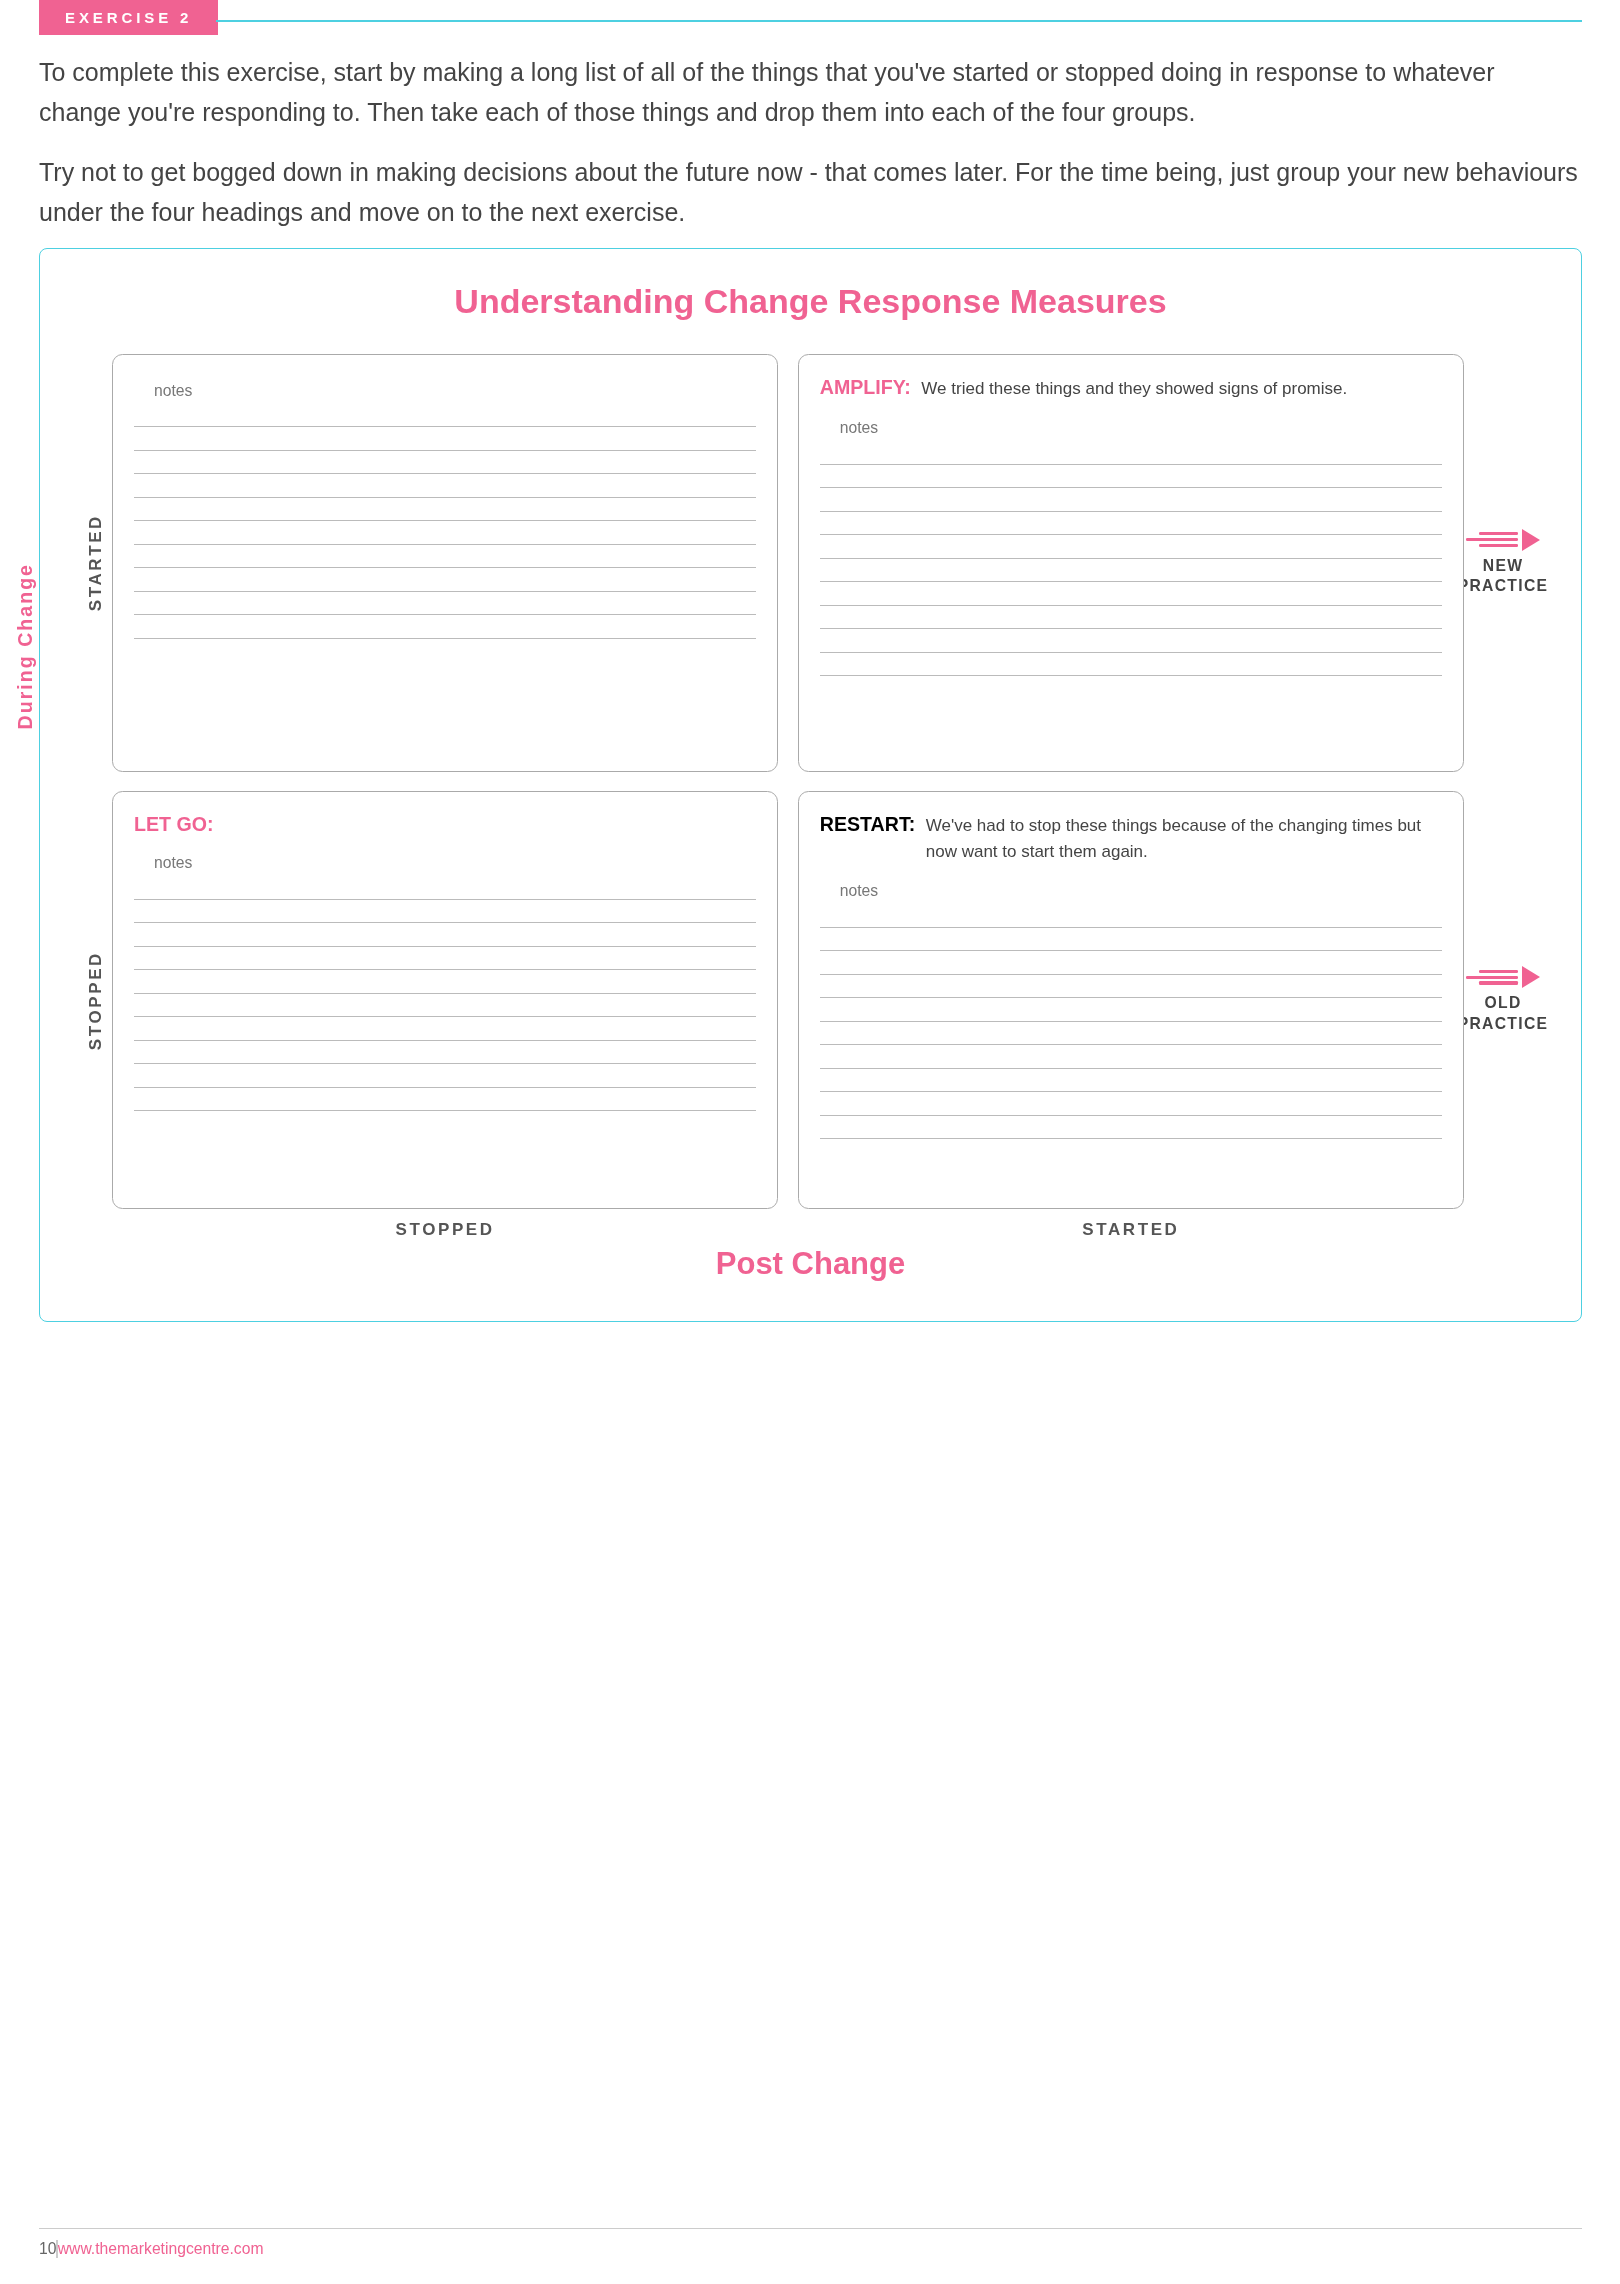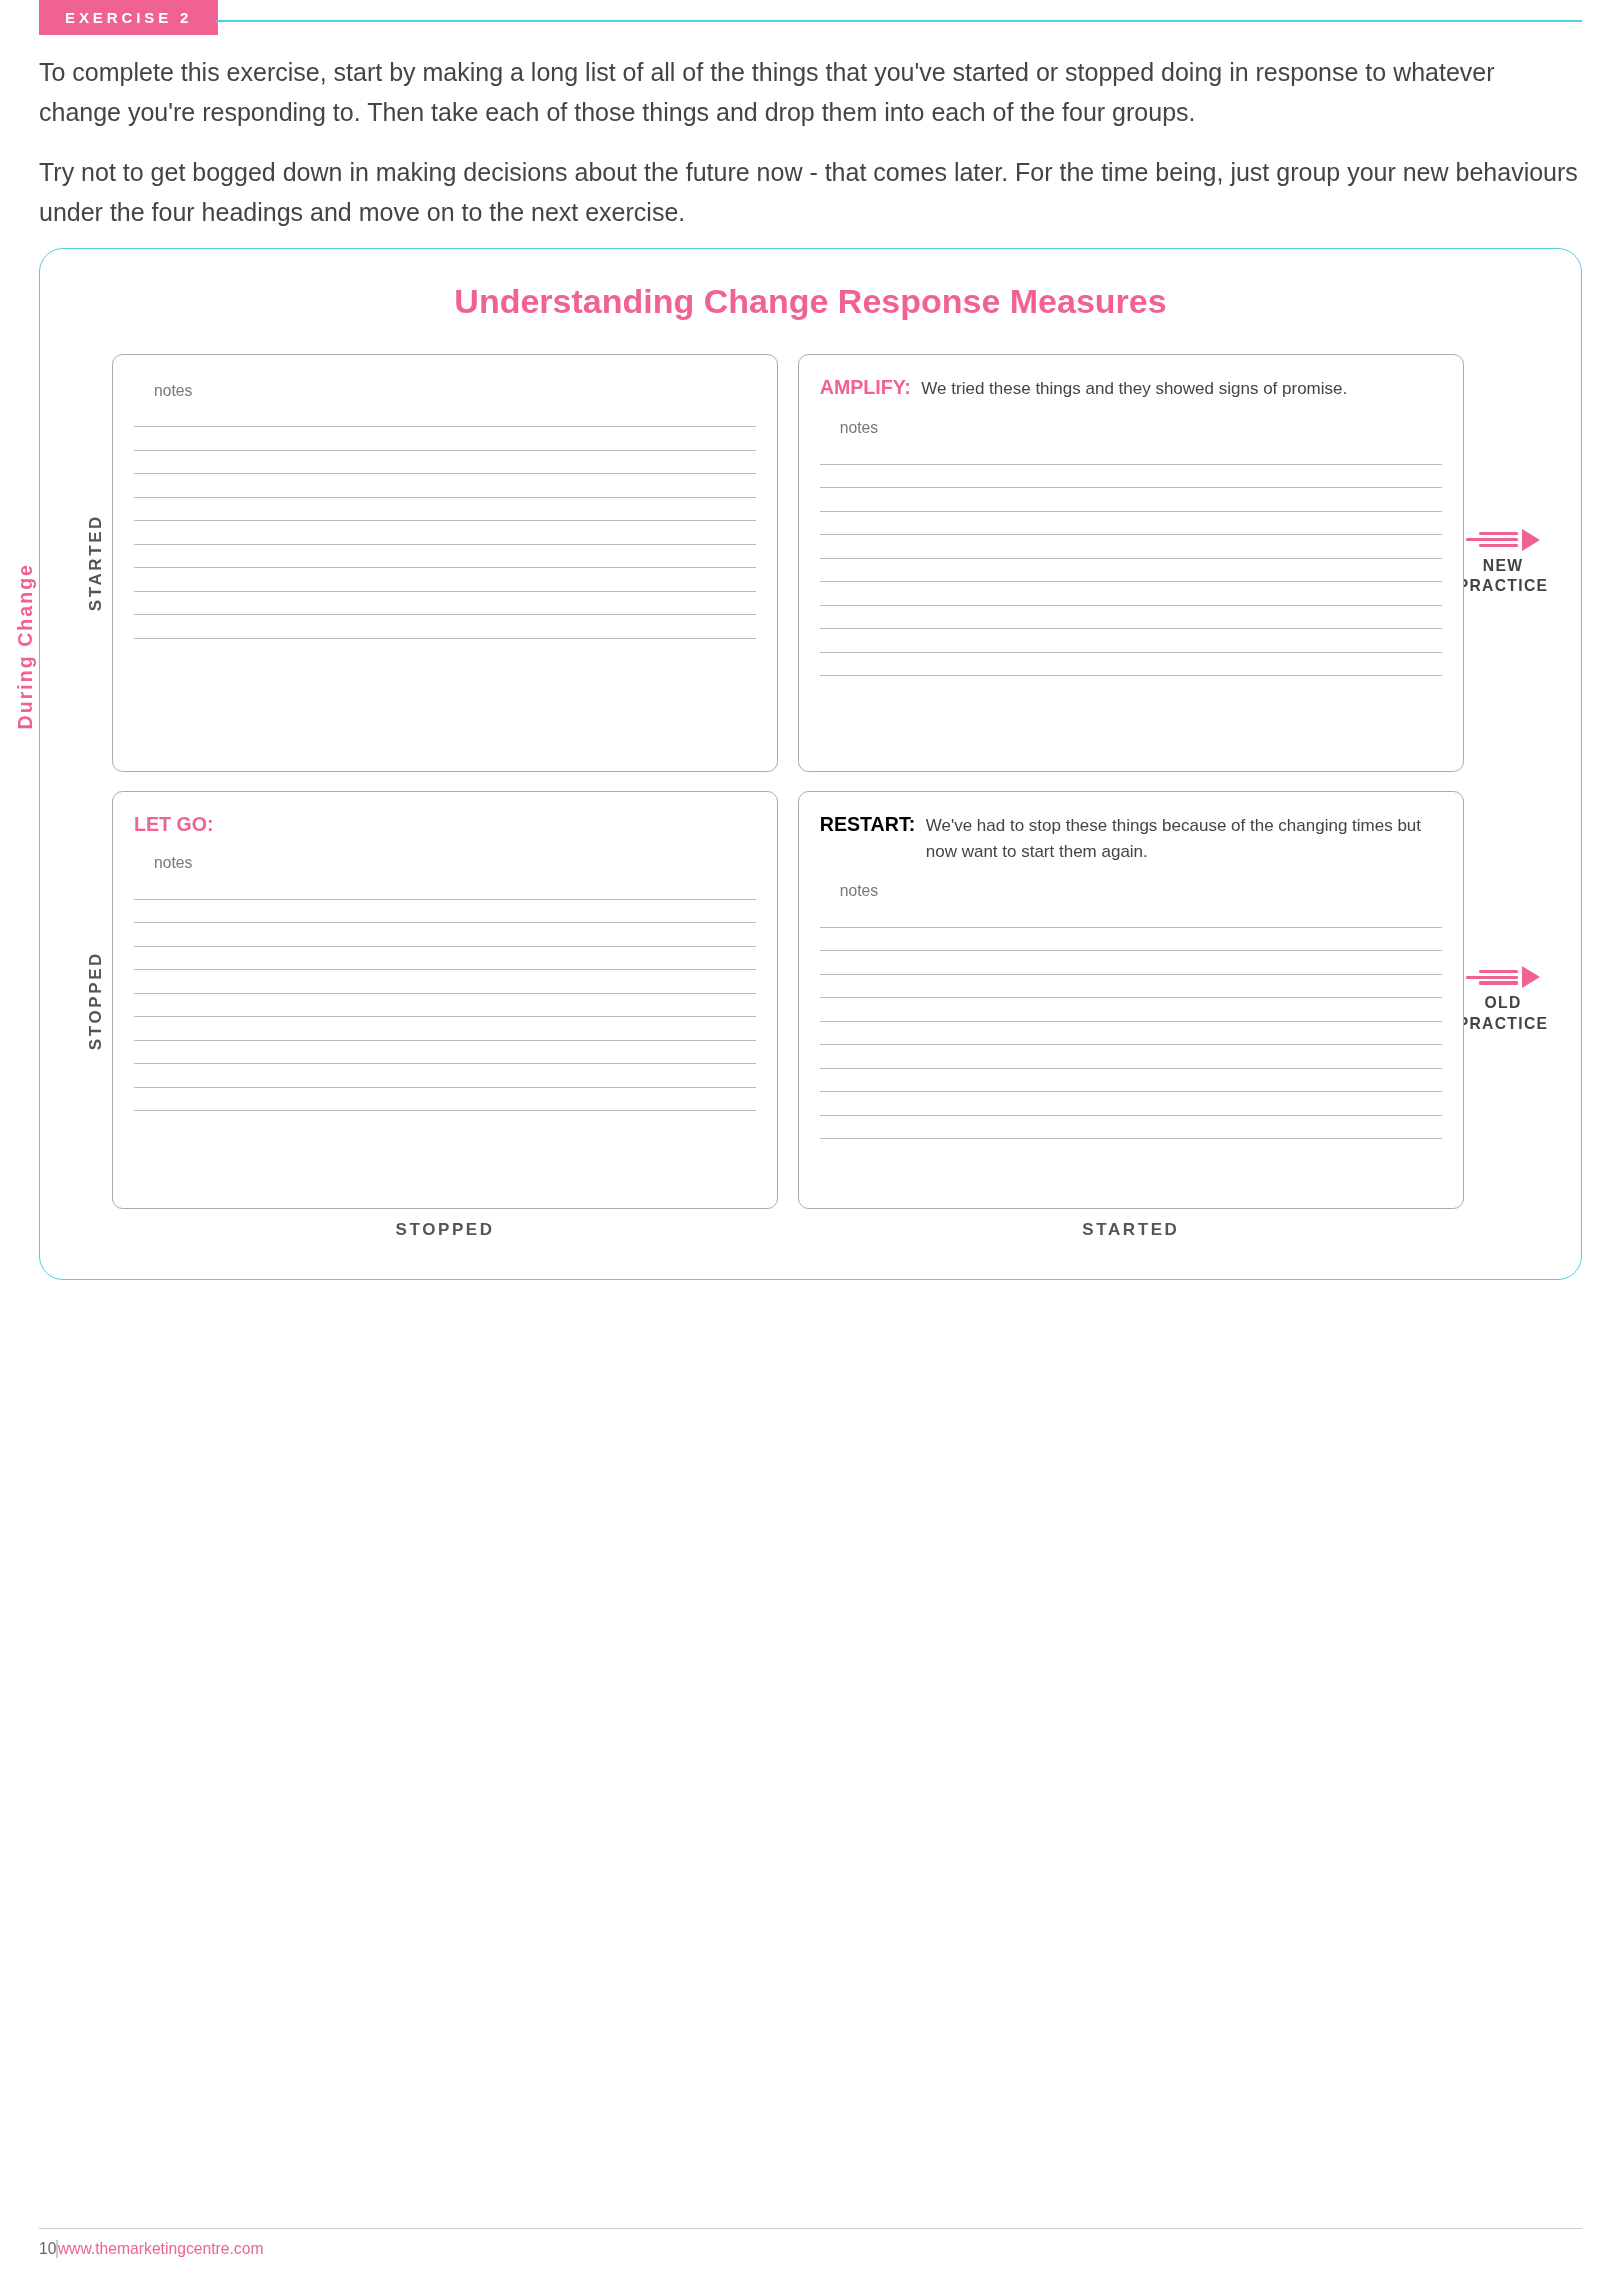--- a/index.html
+++ b/index.html
@@ -55,21 +55,21 @@
     .intro-text {
       font-size: 25px;
       line-height: 1.6;
       color: #444;
       margin-bottom: 16px;
     }
 
     
     .exercise-container {
       border: 1.3px solid #4dd0e1;
-      border-radius: 24px;
+      border-radius: 8px;
       padding: 33px 39px 39px 39px;
       margin-top: 13px;
       position: relative;
     }
 
     .exercise-title {
       text-align: center;
       font-size: 34px;
       color: #f06292;
       font-weight: bold;
@@ -445,20 +445,21 @@
 
       <div class="bottom-labels">
         <div class="bottom-label-spacer"></div>
         <div class="bottom-labels-inner">
           <div class="bottom-label-cell">STOPPED</div>
           <div class="bottom-label-cell">STARTED</div>
         </div>
         <div style="width:78px;"></div>
       </div>
 
+      <div class="post-change-label">Post Change</div>
 
     </div>
 
   </div>
 
   <div style="height: 78px;"></div>
 
 </div>
 
 <div class="footer">

